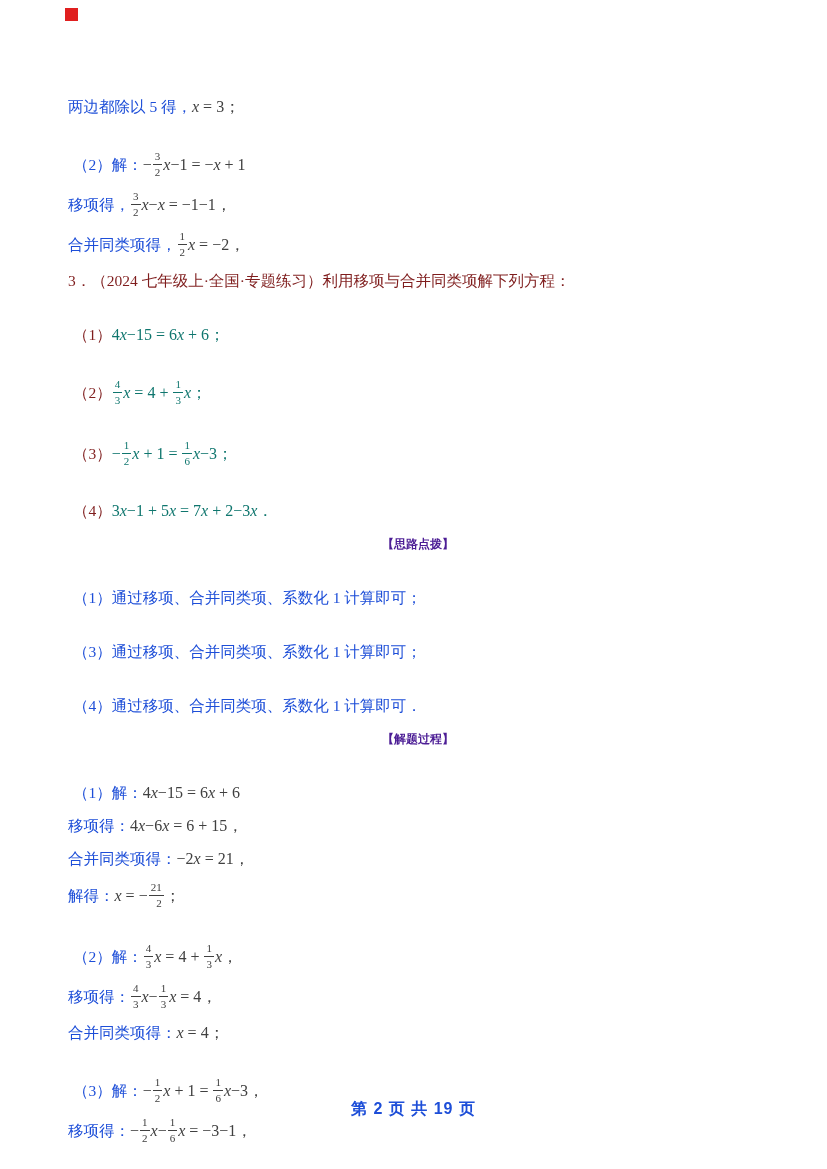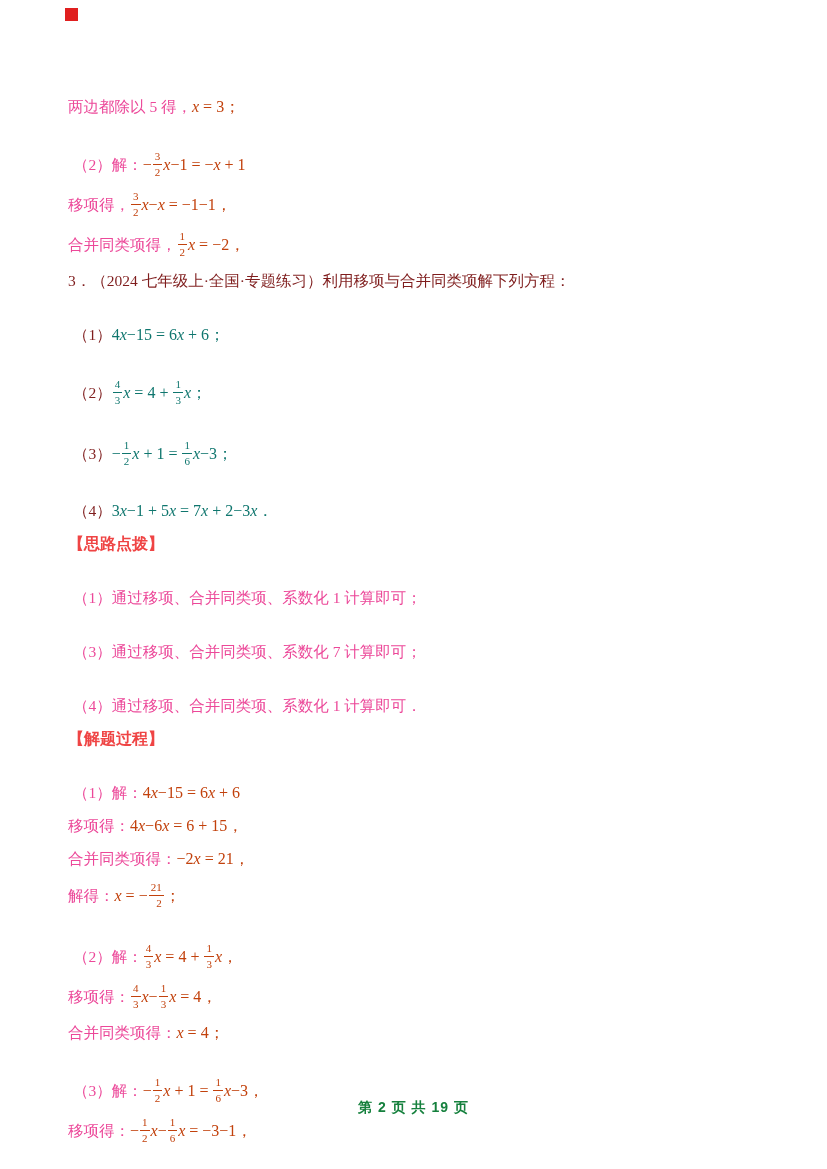--- a/index.html
+++ b/index.html
@@ -27,26 +27,27 @@
   }
   .line {
     font-size: 15.5px;
     line-height: 22px;
     margin: 0 0 11px 0;
     white-space: nowrap;
   }
   .line.indent { padding-left: 5px; margin-top: 32px; }
   .line.heading {
     font-weight: bold;
-    color: #ef4444;
-    font-size: 16px;
+    color: #4c1d95;
+    font-size: 12px;
     font-family: "Liberation Sans", "DejaVu Sans", sans-serif;
+    text-align: center;
   }
-  .red .cn   { color: #ec4899; }
-  .red .math { color: #c2410c; text-align: right; }
+  .red .cn   { color: #1d4ed8; }
+  .red .math { color: #404040; text-align: right; }
   .black .cn   { color: #7f1d1d; }
   .black .math { color: #0f766e; }
   .math {
     font-family: "Liberation Serif", "DejaVu Serif", serif;
     font-size: 16px;
   }
   .math i { font-style: italic; }
   .frac {
     display: inline-block;
     text-align: center;
@@ -63,44 +64,44 @@
   .frac .den {
     display: block;
     padding: 2px 2px 1px 2px;
   }
   .footer {
     position: absolute;
     top: 1099px; left: 0;
     width: 100%;
     text-align: center;
     font-family: "Liberation Sans", "DejaVu Sans", sans-serif;
-    font-size: 14px;
+    font-size: 16px;
     font-weight: 600;
-    color: #15803d;
+    color: #1d4ed8;
     letter-spacing: 1px;
   }
 </style>
 </head>
 <body>
 
 <div class="page">
   <div class="marker" style="background: rgb(224, 31, 31);"></div>
   <div class="content">
       <p class="line red"><span class="cn">两边都除以 5 得，</span><span class="math"><i>x</i> = 3；</span></p>
       <p class="line red indent"><span class="cn">（2）解：</span><span class="math">−</span><span class="frac math"><span class="num">3</span><span class="den">2</span></span><span class="math"><i>x</i>−1 = −<i>x</i> + 1</span></p>
       <p class="line red"><span class="cn">移项得，</span><span class="frac math"><span class="num">3</span><span class="den">2</span></span><span class="math"><i>x</i>−<i>x</i> = −1−1，</span></p>
       <p class="line red"><span class="cn">合并同类项得，</span><span class="frac math"><span class="num">1</span><span class="den">2</span></span><span class="math"><i>x</i> = −2，</span></p>
       <p class="line black"><span class="cn">3．（2024 七年级上·全国·专题练习）利用移项与合并同类项解下列方程：</span></p>
       <p class="line black indent"><span class="cn">（1）</span><span class="math">4<i>x</i>−15 = 6<i>x</i> + 6；</span></p>
       <p class="line black indent"><span class="cn">（2）</span><span class="frac math"><span class="num">4</span><span class="den">3</span></span><span class="math"><i>x</i> = 4 + </span><span class="frac math"><span class="num">1</span><span class="den">3</span></span><span class="math"><i>x</i>；</span></p>
       <p class="line black indent"><span class="cn">（3）</span><span class="math">−</span><span class="frac math"><span class="num">1</span><span class="den">2</span></span><span class="math"><i>x</i> + 1 = </span><span class="frac math"><span class="num">1</span><span class="den">6</span></span><span class="math"><i>x</i>−3；</span></p>
       <p class="line black indent"><span class="cn">（4）</span><span class="math">3<i>x</i>−1 + 5<i>x</i> = 7<i>x</i> + 2−3<i>x</i>．</span></p>
       <p class="line red heading">【思路点拨】</p>
       <p class="line red indent"><span class="cn">（1）通过移项、合并同类项、系数化 1 计算即可；</span></p>
-      <p class="line red indent"><span class="cn">（3）通过移项、合并同类项、系数化 7 计算即可；</span></p>
+      <p class="line red indent"><span class="cn">（3）通过移项、合并同类项、系数化 1 计算即可；</span></p>
       <p class="line red indent"><span class="cn">（4）通过移项、合并同类项、系数化 1 计算即可．</span></p>
       <p class="line red heading">【解题过程】</p>
       <p class="line red indent"><span class="cn">（1）解：</span><span class="math">4<i>x</i>−15 = 6<i>x</i> + 6</span></p>
       <p class="line red"><span class="cn">移项得：</span><span class="math">4<i>x</i>−6<i>x</i> = 6 + 15，</span></p>
       <p class="line red"><span class="cn">合并同类项得：</span><span class="math">−2<i>x</i> = 21，</span></p>
       <p class="line red"><span class="cn">解得：</span><span class="math"><i>x</i> = −</span><span class="frac math"><span class="num">21</span><span class="den">2</span></span><span class="math">；</span></p>
       <p class="line red indent"><span class="cn">（2）解：</span><span class="frac math"><span class="num">4</span><span class="den">3</span></span><span class="math"><i>x</i> = 4 + </span><span class="frac math"><span class="num">1</span><span class="den">3</span></span><span class="math"><i>x</i>，</span></p>
       <p class="line red"><span class="cn">移项得：</span><span class="frac math"><span class="num">4</span><span class="den">3</span></span><span class="math"><i>x</i>−</span><span class="frac math"><span class="num">1</span><span class="den">3</span></span><span class="math"><i>x</i> = 4，</span></p>
       <p class="line red"><span class="cn">合并同类项得：</span><span class="math"><i>x</i> = 4；</span></p>
       <p class="line red indent"><span class="cn">（3）解：</span><span class="math">−</span><span class="frac math"><span class="num">1</span><span class="den">2</span></span><span class="math"><i>x</i> + 1 = </span><span class="frac math"><span class="num">1</span><span class="den">6</span></span><span class="math"><i>x</i>−3，</span></p>

